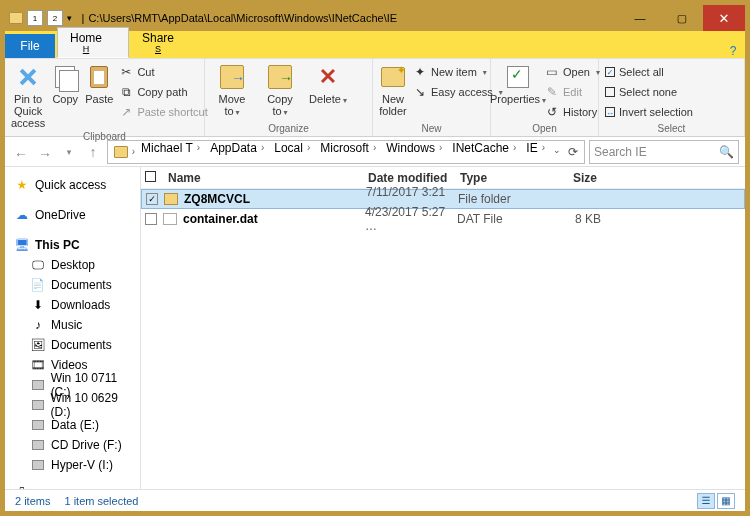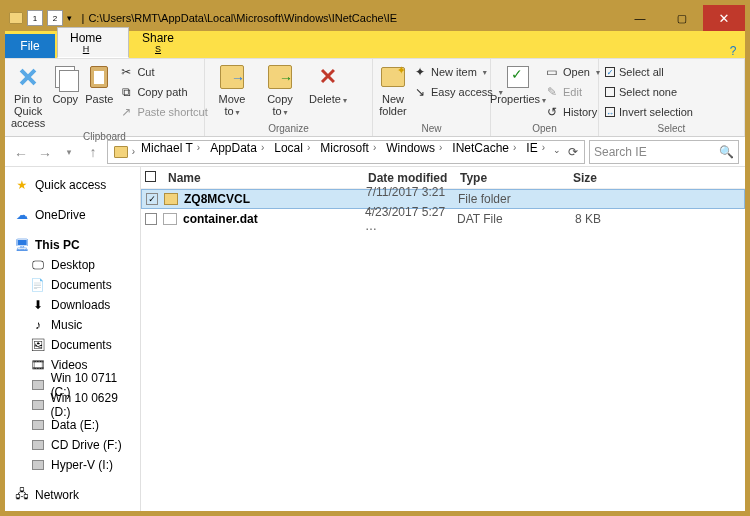--- a/index.html
+++ b/index.html
@@ -396,14 +396,22 @@
     <span class="ico dat"></span>
     <span class="c-name">container.dat</span>
     <span class="c-mod">4/23/2017 5:27 …</span>
     <span class="c-type">DAT File</span>
     <span class="c-size">8 KB</span>
           </div>
         </div>
     </div>
   </div>
 
+  <div class="status">
+    <span>2 items</span>
+    <span>1 item selected</span>
+    <div class="views">
+      <div class="view-btn active">☰</div>
+      <div class="view-btn">▦</div>
+    </div>
+  </div>
 
 </div>
 
 </body></html>

